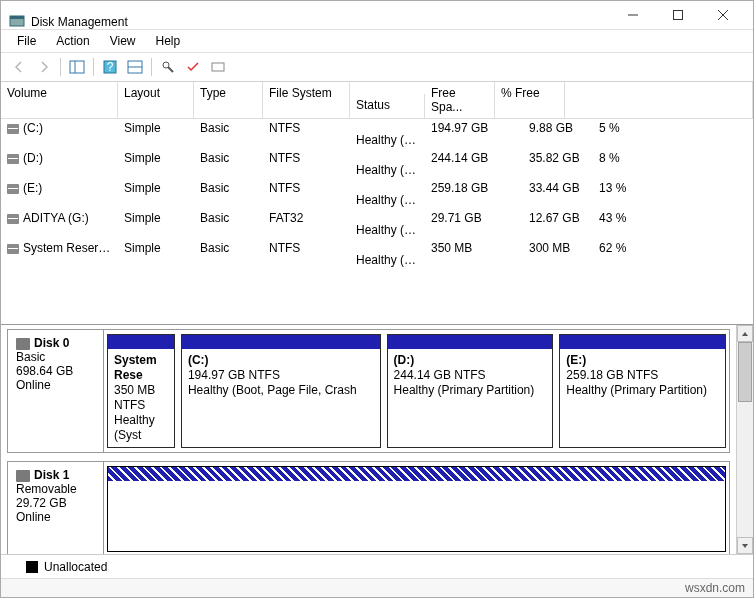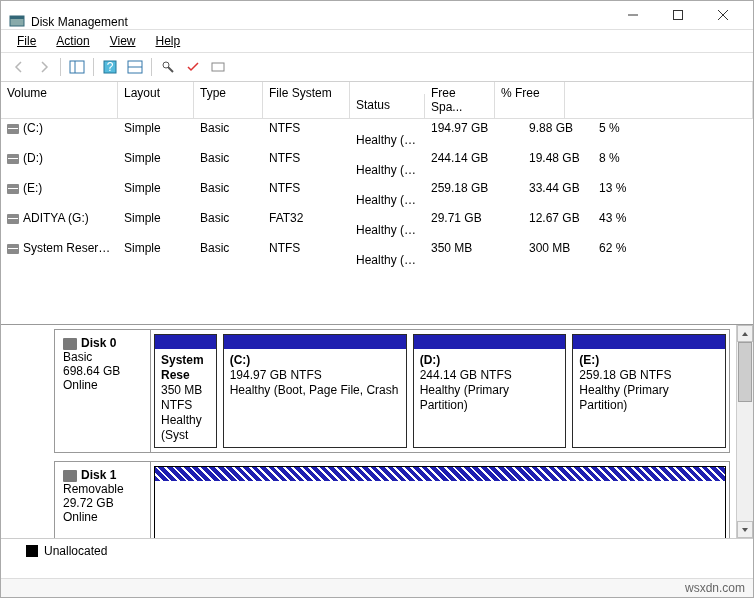--- a/index.html
+++ b/index.html
@@ -4,55 +4,55 @@
 <style>
 * { box-sizing: border-box; margin: 0; padding: 0; font-family: "Segoe UI", Tahoma, sans-serif; font-size: 12px; }
 body { background: #fff; width: 754px; height: 598px; overflow: hidden; border: 1px solid #aaa; display: flex; flex-direction: column; }
 .titlebar { display: flex; align-items: flex-end; padding: 0 8px; border-bottom: 1px solid #e0e0e0; }
 .titlebar-icon { width: 16px; height: 16px; margin-right: 6px; display: inline-block; }
 .titlebar-icon svg { width: 16px; height: 16px; }
 .titlebar-title { flex: 1; font-size: 12px; }
 .win-btn { width: 45px; height: 28px; display: flex; align-items: center; justify-content: center; cursor: pointer; }
 .win-btn svg { width: 10px; height: 10px; stroke: #333; stroke-width: 1; fill: none; }
 .menubar { display: flex; padding: 2px 6px; border-bottom: 1px solid #e0e0e0; }
-.menu-item { padding: 2px 10px; cursor: default; text-decoration: underline; }
+.menu-item { padding: 2px 10px; cursor: default; }
 .toolbar { display: flex; align-items: center; padding: 3px 6px; border-bottom: 1px solid #d0d0d0; gap: 1px; }
 .tool-btn { width: 24px; height: 22px; display: flex; align-items: center; justify-content: center; border: 1px solid transparent; }
 .tool-btn.disabled { opacity: 0.35; }
 .tool-sep { width: 1px; height: 18px; background: #ccc; margin: 0 3px; }
 .tool-btn svg { width: 16px; height: 16px; }
 .volume-pane { flex: 0 0 243px; overflow: hidden; display: flex; flex-direction: column; border-bottom: 1px solid #999; }
 .vol-header { display: flex; background: #fff; border-bottom: 1px solid #ddd; }
 .vol-header > div { padding: 4px 6px; border-right: 1px solid #ddd; font-weight: normal; position: relative; }
 .vol-body { flex: 1; overflow: auto; background: #fff; }
 .vol-row { display: flex; padding: 1px 0; }
 .vol-row > div { padding: 1px 6px; white-space: nowrap; overflow: hidden; text-overflow: ellipsis; }
 .col-vol { width: 117px; } .col-lay { width: 76px; } .col-type { width: 69px; } .col-fs { width: 87px; } .col-stat { width: 75px; margin-top: 12px; } .col-cap { width: 98px; } .col-free { width: 70px; } .col-pct { width: 70px; }
 .vol-icon { display: inline-block; width: 12px; height: 10px; background: #8a8a8a; margin-right: 4px; vertical-align: middle; border-radius: 1px; position: relative; }
 .vol-icon::before { content:""; position:absolute; left:1px; top:4px; width:10px; height:1px; background:#fff; }
-.disk-pane { flex: 1; display: flex; overflow: hidden; position: relative; padding-left: 47px; }
+.disk-pane { flex: 1; display: flex; overflow: hidden; position: relative; }
 .disk-scroll { flex: 1; overflow: auto; padding-right: 0; }
 .disk-row { display: flex; border: 1px solid #999; margin: 4px 6px 8px 6px; min-height: 96px; background: #fff; }
 .disk-label { width: 96px; padding: 6px 8px; border-right: 1px solid #999; }
 .disk-label .dname { font-weight: bold; }
 .disk-label .dicon { display: inline-block; width: 14px; height: 12px; background: #7a7a7a; margin-right: 4px; vertical-align: middle; border-radius: 1px; }
 .disk-parts { flex: 1; display: flex; }
 .part { border: 1px solid #2a2a2a; margin: 4px 3px; display: flex; flex-direction: column; flex: 1; }
 .part-top { height: 14px; background: #1f1fb0; }
 .part-body { padding: 4px 6px; font-size: 12px; line-height: 1.25; }
 .part-body .pn { font-weight: bold; }
 .part.selected .part-top { background: repeating-linear-gradient(45deg,#1f1fb0,#1f1fb0 4px,#fff 4px,#fff 6px); }
 .part.selected { border-color: #000; }
 .scrollbar-v { width: 17px; background: #f0f0f0; border-left: 1px solid #ccc; display: flex; flex-direction: column; }
 .sb-btn { height: 17px; display: flex; align-items: center; justify-content: center; background: #f0f0f0; border: 1px solid #c0c0c0; }
 .sb-track { flex: 1; background: #f0f0f0; position: relative; }
 .sb-thumb { position: absolute; left: 1px; right: 1px; top: 0; height: 60px; background: #cdcdcd; border: 1px solid #a0a0a0; }
 .legend { display: flex; align-items: center; padding: 4px 25px; border-top: 1px solid #ccc; height: 24px; }
 .legend .swatch { width: 12px; height: 12px; background: #000; margin-right: 6px; }
-.footer { text-align: right; padding: 2px 8px; font-size: 11px; color: #666; background: #f7f7f7; border-top: 1px solid #ddd; margin-top: 16px; }
+.footer { text-align: right; padding: 2px 8px; font-size: 11px; color: #666; background: #f7f7f7; border-top: 1px solid #ddd; }
 </style>
 </head>
 <body>
 
 <div class="titlebar">
   <span class="titlebar-icon">
     <svg viewBox="0 0 16 16">
         <rect x="1" y="3" width="14" height="10" fill="#8aa" stroke="#367" stroke-width="1"></rect>
         <rect x="1" y="3" width="14" height="3" fill="#367"></rect>
       </svg>
@@ -155,21 +155,21 @@
         <div class="col-free">9.88 GB</div>
         <div class="col-pct">5 %</div>
       </div>
       <div class="vol-row">
         <div class="col-vol"><span class="vol-icon"></span><span>(D:)</span></div>
         <div class="col-lay">Simple</div>
         <div class="col-type">Basic</div>
         <div class="col-fs">NTFS</div>
         <div class="col-stat">Healthy (P...</div>
         <div class="col-cap">244.14 GB</div>
-        <div class="col-free">19.48 GB</div>
+        <div class="col-free">35.82 GB</div>
         <div class="col-pct">8 %</div>
       </div>
       <div class="vol-row">
         <div class="col-vol"><span class="vol-icon"></span><span>(E:)</span></div>
         <div class="col-lay">Simple</div>
         <div class="col-type">Basic</div>
         <div class="col-fs">NTFS</div>
         <div class="col-stat">Healthy (P...</div>
         <div class="col-cap">259.18 GB</div>
         <div class="col-free">33.44 GB</div>

